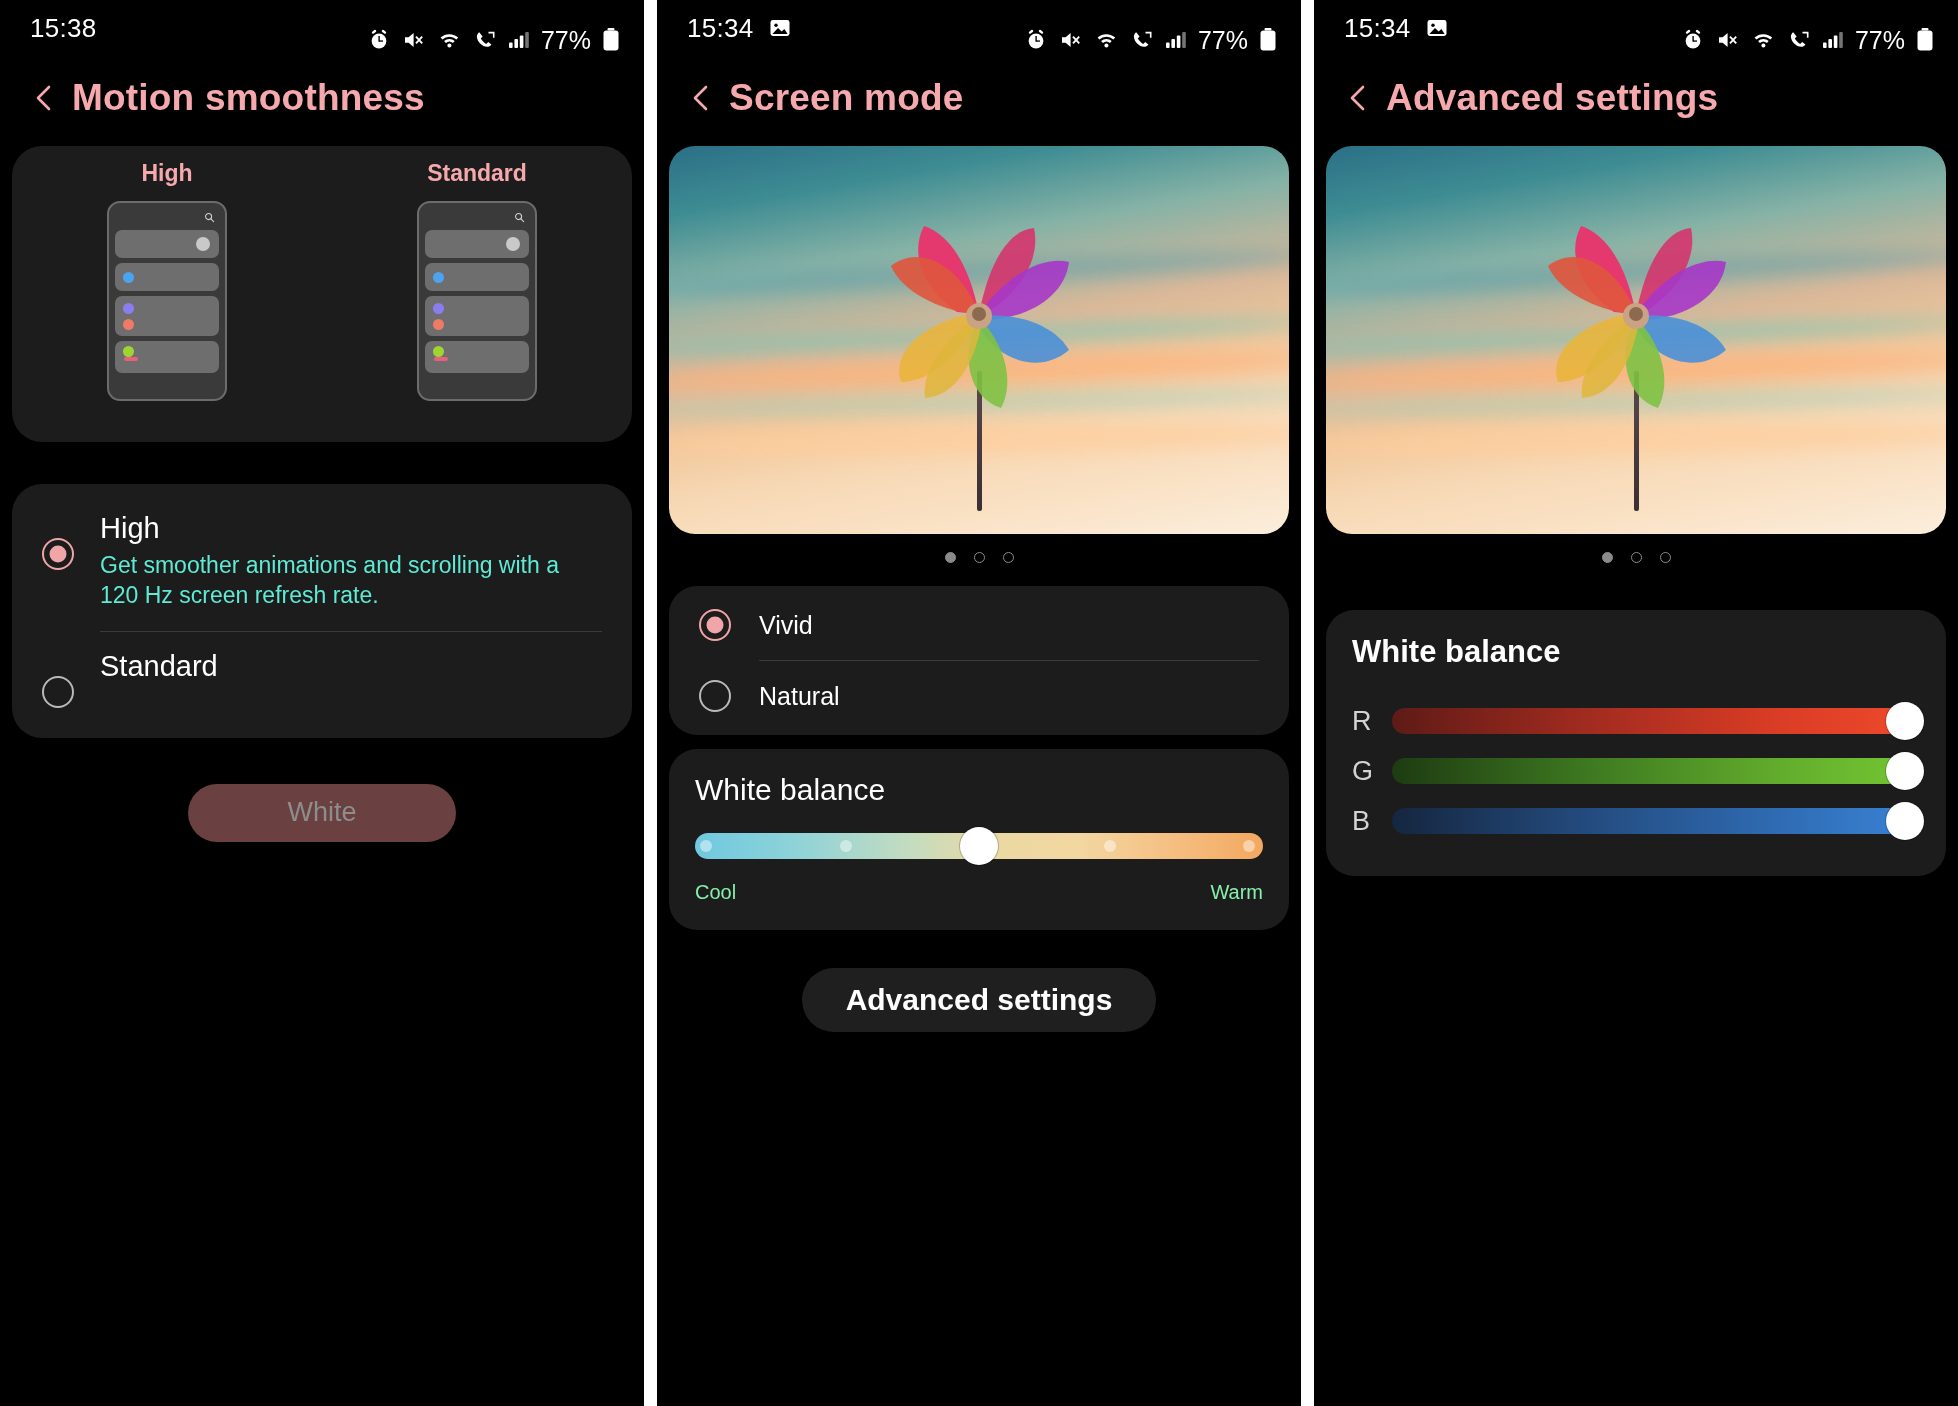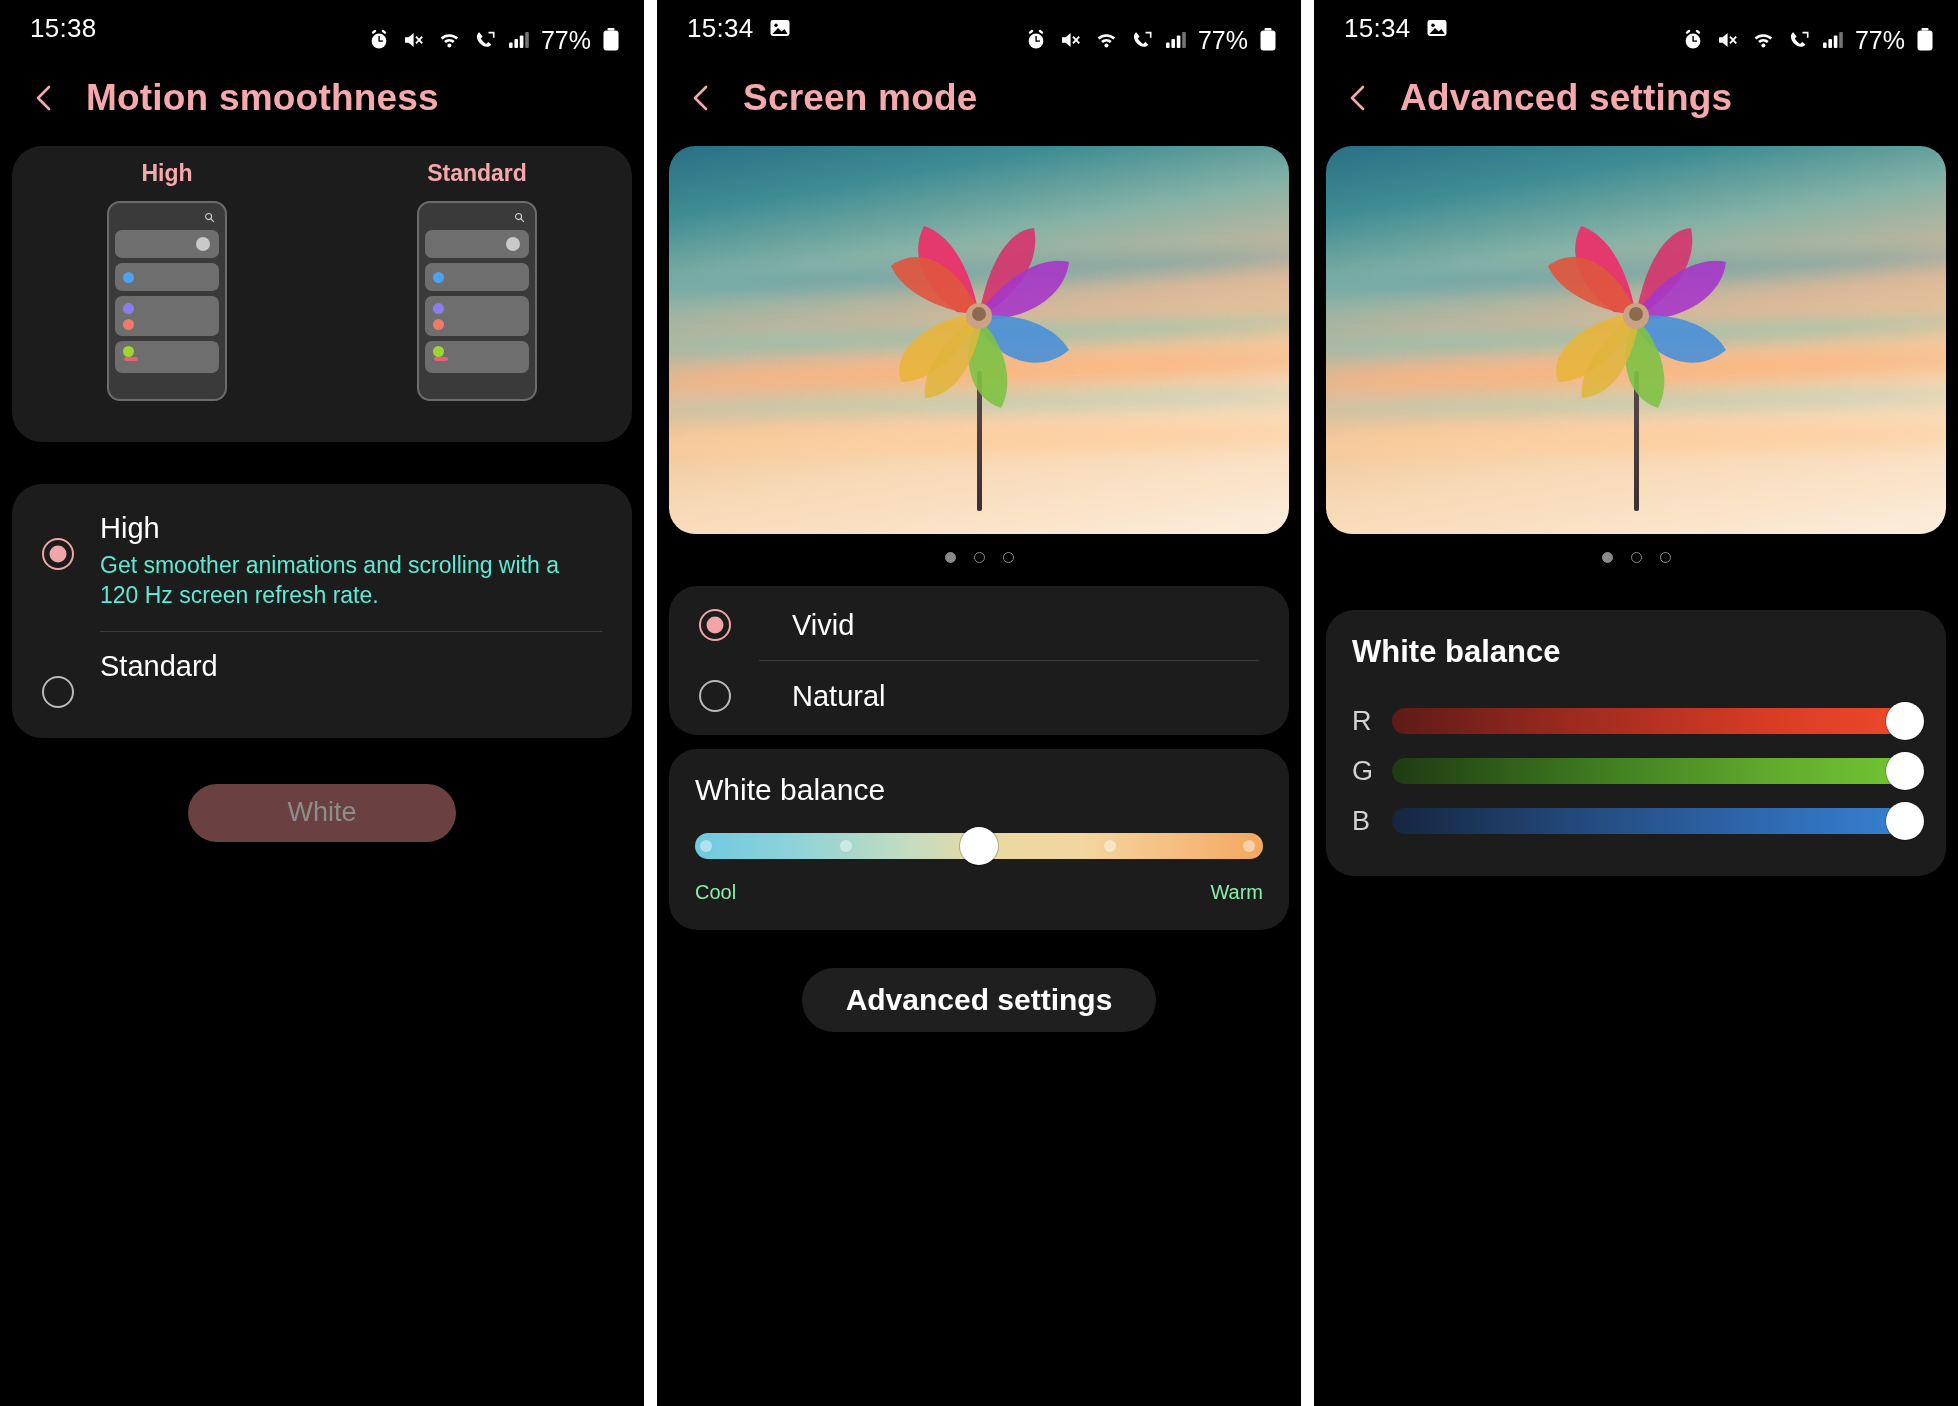--- a/index.html
+++ b/index.html
@@ -43,21 +43,21 @@
   .sb-right { display: flex; align-items: center; gap: 11px; margin-top: 24px; }
   .sb-right svg { display:block; }
   .sb-batt-text { font-size: 25px; color:#fff; letter-spacing:0; }
 
   
   .titlebar {
     height: 84px;
     display: flex;
     align-items: center;
     padding-left: 28px;
-    gap: 24px;
+    gap: 10px;
   }
   .back-chevron { width: 34px; height: 34px; flex:0 0 auto; }
   .page-title {
     font-size: 37px;
     font-weight: 700;
     color: #f5a9ad;
     letter-spacing: .2px;
     white-space: nowrap;
   }
 
@@ -198,21 +198,21 @@
     background:#1c1c1c;
     border-radius:28px;
     padding: 4px 0;
   }
   .mode-row {
     display:flex; align-items:center;
     height: 70px;
     padding: 0 30px;
   }
   .mode-row .radio { margin-top: 0; margin-right: 28px; }
-  .mode-label { color:#ffffff; font-size: 29px; margin-left: 33px; }
+  .mode-label { color:#ffffff; font-size: 25px; }
   .mode-divider { height:1px; background:#3a3a3a; margin-left: 90px; margin-right: 30px;}
 
   .wb-card {
     margin: 14px 12px 0 12px;
     background:#1c1c1c;
     border-radius: 28px;
     padding: 24px 26px 26px 26px;
   }
   .wb-title { color:#ffffff; font-size: 30px; margin-bottom: 26px; }
   .wb-slider {

